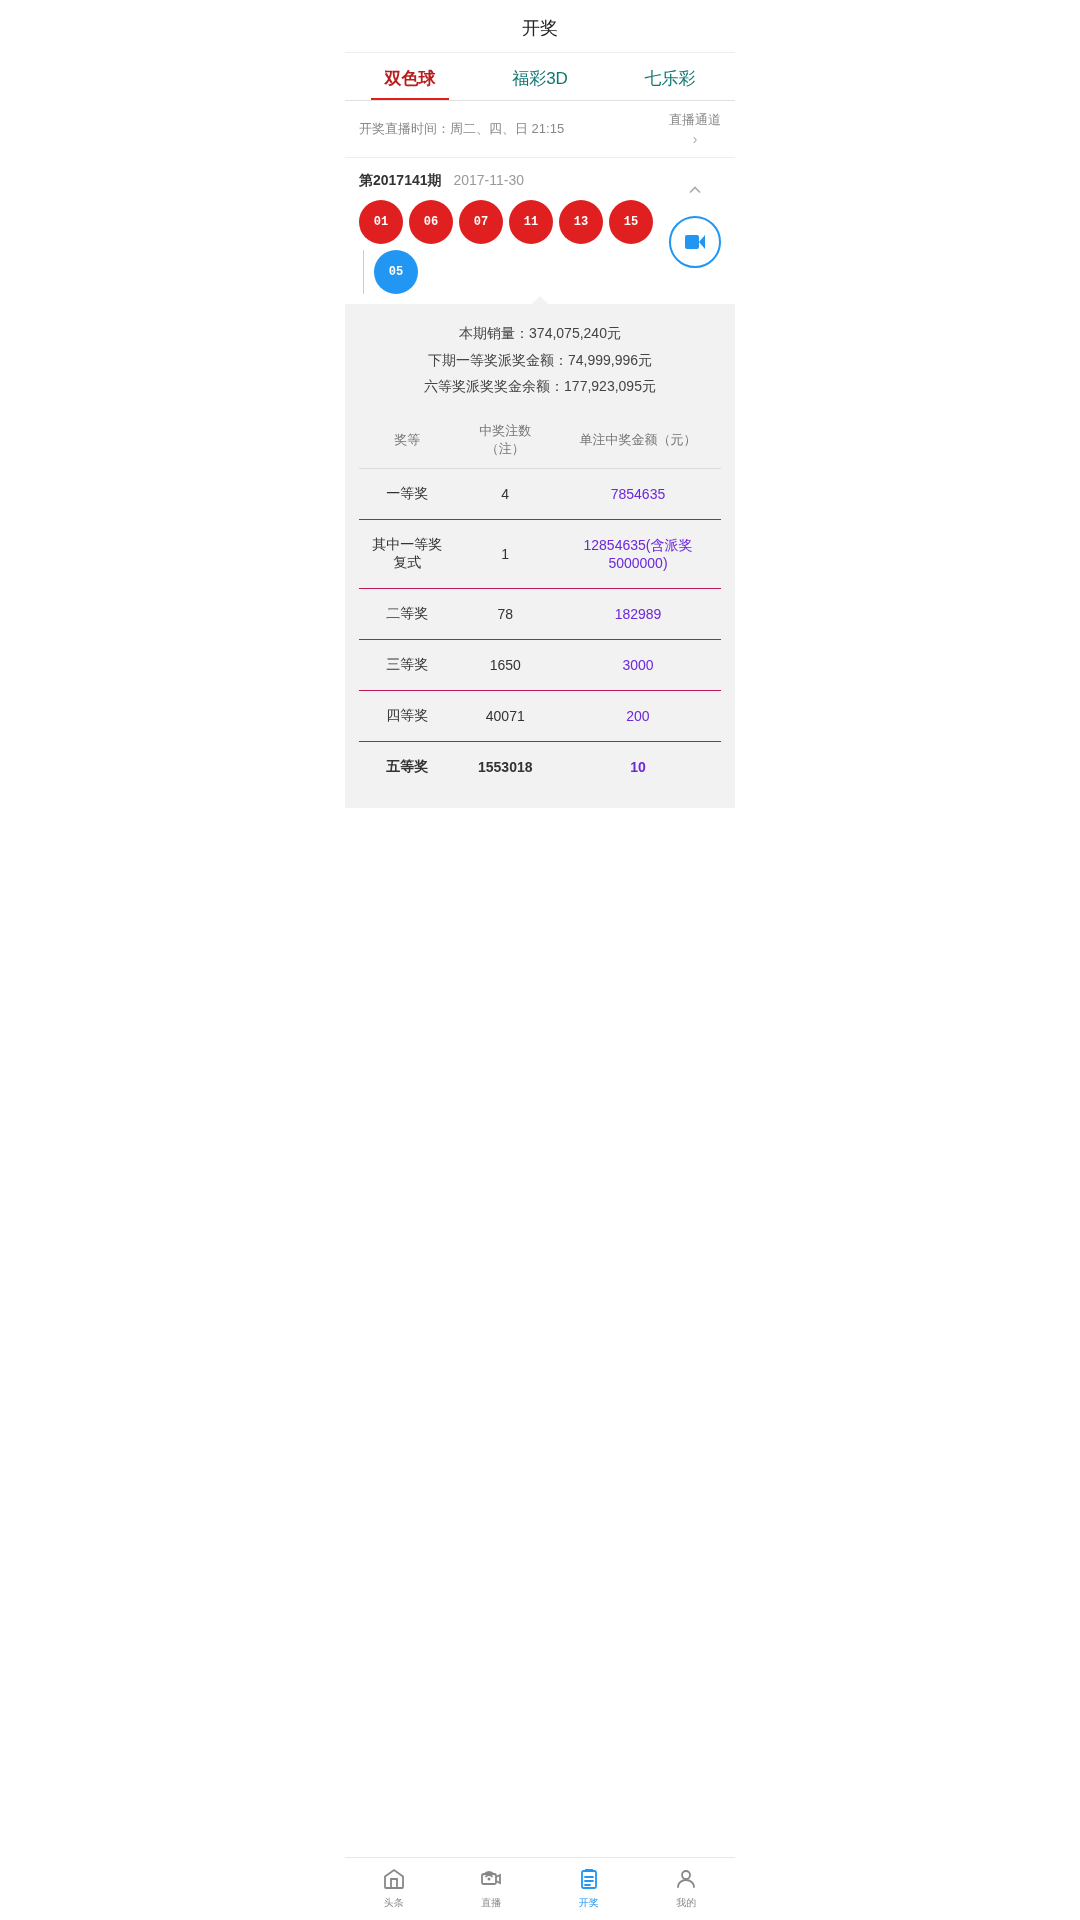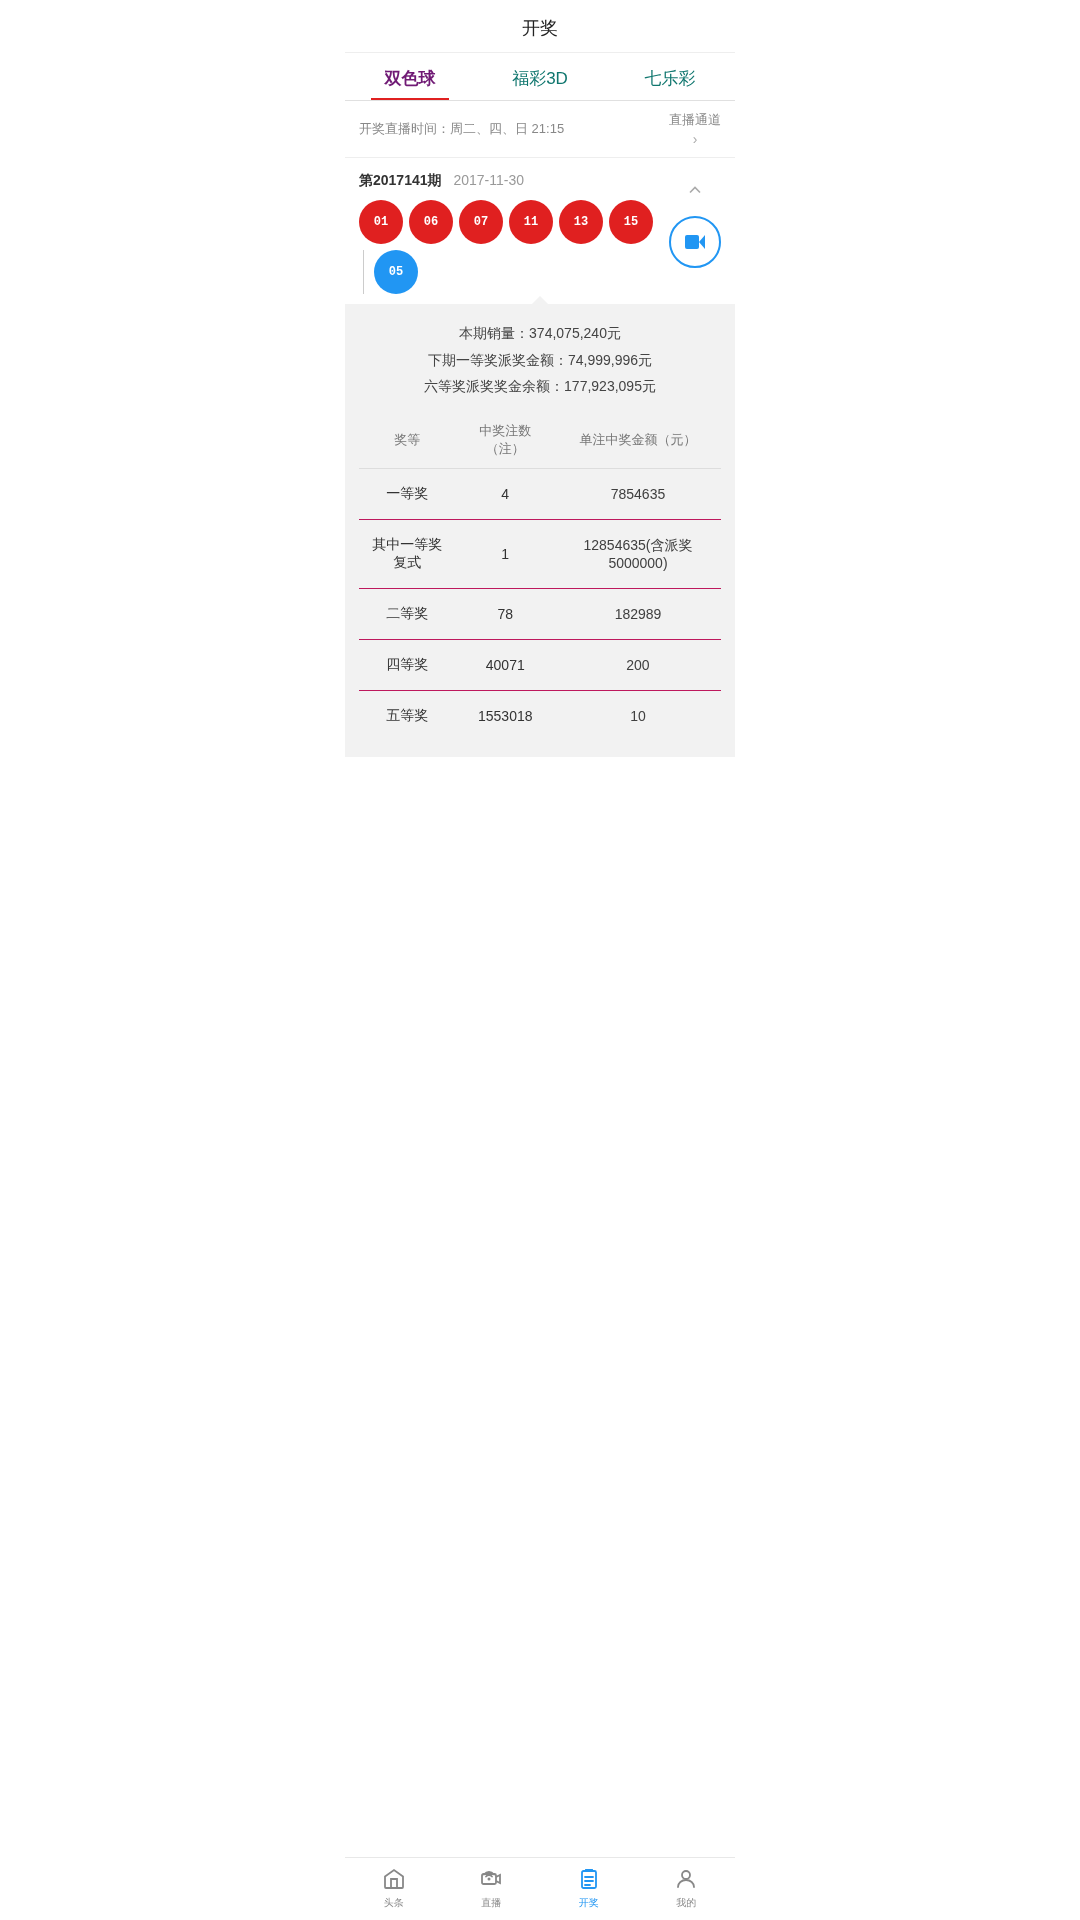--- a/index.html
+++ b/index.html
@@ -32,21 +32,21 @@
     .tab {
       flex: 1;
       text-align: center;
       padding: 14px 0 10px;
       font-size: 17px;
       color: #0f766e;
       cursor: pointer;
       position: relative;
     }
     .tab.active {
-      color: #701a75;
+      color: #b91c1c;
       font-weight: 600;
     }
     .tab.active::after {
       content: '';
       position: absolute;
       bottom: 0;
       left: 20%;
       width: 60%;
       height: 2px;
       background: #e02020;
@@ -204,25 +204,26 @@
       text-align: center;
     }
     .prize-table td {
       font-size: 14px;
       color: #333;
       padding: 16px 8px;
       border-bottom: 1px solid #be185d;
       text-align: center;
     }
     .prize-table td.amount {
-      color: #404040;
+      color: #6d28d9;
       font-weight: 500;
     }
     .prize-table tr:last-child td {
       border-bottom: none;
+      font-weight: bold;
     }
 
     
     .bottom-nav {
       position: fixed;
       bottom: 0;
       left: 50%;
       transform: translateX(-50%);
       width: 390px;
       display: flex;
@@ -344,20 +345,25 @@
           <td>其中一等奖复式</td>
           <td>1</td>
           <td class="amount">12854635(含派奖5000000)</td>
         </tr>
         <tr>
           <td>二等奖</td>
           <td>78</td>
           <td class="amount">182989</td>
         </tr>
         <tr>
+          <td>三等奖</td>
+          <td>1650</td>
+          <td class="amount">3000</td>
+        </tr>
+        <tr>
           <td>四等奖</td>
           <td>40071</td>
           <td class="amount">200</td>
         </tr>
         <tr>
           <td>五等奖</td>
           <td>1553018</td>
           <td class="amount">10</td>
         </tr>
       </tbody>

